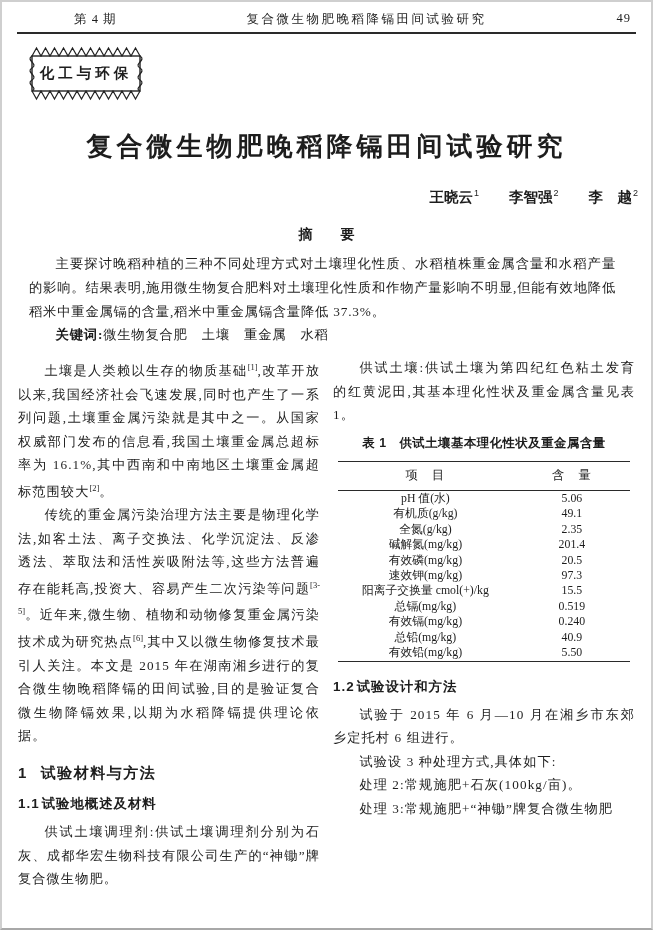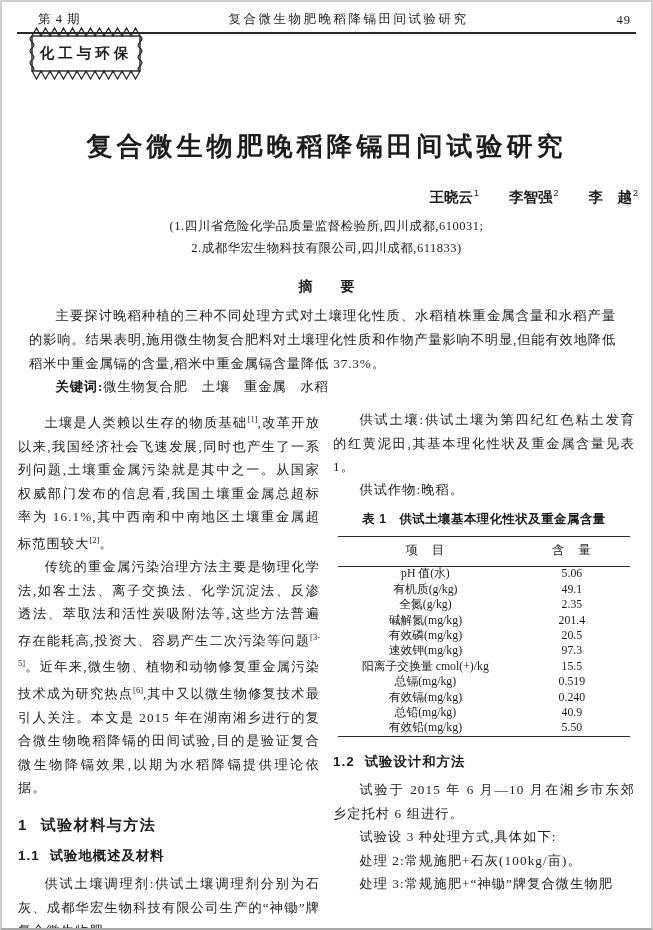--- a/index.html
+++ b/index.html
@@ -11,27 +11,27 @@
     border:2px solid #cfcfcf;
     border-bottom-color:#a8a8a8;
     box-sizing:border-box;
     color:#1d1d1d;
     font-family:"Liberation Serif","DejaVu Serif",serif;
     overflow:hidden;
   }
   .sansf{font-family:"Liberation Sans","DejaVu Sans",sans-serif;}
   
   .running-head{
-    display:flex;justify-content:space-between;align-items:flex-end;
-    padding:9px 20px 0 36px;font-size:12.5px;letter-spacing:1px;
+    display:flex;justify-content:space-between;align-items:flex-start;
+    padding:9px 20px 0 36px;font-size:12.5px;letter-spacing:1px;margin-left:36px;
   }
   .rh-title{letter-spacing:2.5px;}
   .head-rule{border-top:2px solid #2a2a2a;margin:4px 15px 0 15px;}
   
-  .badge{position:absolute;left:20px;top:23px;width:130px;height:58px;}
+  .badge{position:absolute;left:20px;top:43px;width:130px;height:58px;}
   .badge svg{position:absolute;left:0;top:0;}
   .badge-text{
     position:absolute;left:10px;top:11px;width:108px;height:35px;
     display:flex;align-items:center;justify-content:center;
     font-size:14.5px;font-weight:600;letter-spacing:4px;
   }
   
   .title{
     margin:97px 30px 0 30px;text-align:center;
     font-size:26px;font-weight:600;letter-spacing:4px;line-height:32px;
@@ -47,21 +47,21 @@
   .keywords{margin:0;text-indent:2em;font-size:13.3px;line-height:23.8px;letter-spacing:0.8px;}
   .kw-label{font-weight:700;font-family:Liberation Serif, serif;}
   
   .columns{display:flex;gap:13px;margin:9px 16px 0 16px;}
   .col{flex:1;min-width:0;font-size:13.2px;line-height:23.4px;text-align:justify;}
   .para{margin:0;text-indent:2em;letter-spacing:1.1px;}
   sup.cite{font-size:8.5px;letter-spacing:0;}
   .sec{font-size:15px;font-weight:700;margin:13px 0 8px 0;letter-spacing:1.5px;}
   .sec .sec-num{margin-right:13px;}
   .subsec{font-size:13.4px;font-weight:700;margin:7px 0 5px 0;letter-spacing:1px;}
-  .subsec .sec-num{margin-right:10px;}
+  .subsec .sec-num{margin-right:2px;}
   .subsec.rc{margin-top:13px;}
   
   .tbl-caption{text-align:center;font-weight:700;font-size:12.4px;margin:6px 0 5px 0;letter-spacing:0.5px;}
   table.soil{
     width:97%;margin:0 auto 9px auto;border-collapse:collapse;
     font-size:11.8px;
     border-top:1.6px solid #2a2a2a;border-bottom:1.6px solid #2a2a2a;
   }
   table.soil th{
     font-weight:400;font-size:12.3px;letter-spacing:1px;
@@ -98,45 +98,40 @@
   <div class="authors sansf">
     
   
       <span class="author"><span>王晓云</span><sup>1</sup></span>
     
       <span class="author"><span>李智强</span><sup>2</sup></span>
     
       <span class="author"><span>李　越</span><sup>2</sup></span>
     </div>
 
-  <div class="affils">
-    <div>(1.四川省危险化学品质量监督检验所,四川成都,610031;</div>
-    <div>2.成都华宏生物科技有限公司,四川成都,611833)</div>
-  </div>
 
   <div class="abstract">
     <div class="abs-head">摘　　要</div>
     <p class="abs-text">主要探讨晚稻种植的三种不同处理方式对土壤理化性质、水稻植株重金属含量和水稻产量的影响。结果表明,施用微生物复合肥料对土壤理化性质和作物产量影响不明显,但能有效地降低稻米中重金属镉的含量,稻米中重金属镉含量降低 37.3%。</p>
     <p class="keywords"><span class="kw-label">关键词:</span><span>微生物复合肥　土壤　重金属　水稻</span></p>
   </div>
 
   <div class="columns">
 
     <div class="col">
       <p class="para">土壤是人类赖以生存的物质基础<sup class="cite">[1]</sup>,改革开放以来,我国经济社会飞速发展,同时也产生了一系列问题,土壤重金属污染就是其中之一。从国家权威部门发布的信息看,我国土壤重金属总超标率为 16.1%,其中西南和中南地区土壤重金属超标范围较大<sup class="cite">[2]</sup>。</p>
       <p class="para">传统的重金属污染治理方法主要是物理化学法,如客土法、离子交换法、化学沉淀法、反渗透法、萃取法和活性炭吸附法等,这些方法普遍存在能耗高,投资大、容易产生二次污染等问题<sup class="cite">[3-5]</sup>。近年来,微生物、植物和动物修复重金属污染技术成为研究热点<sup class="cite">[6]</sup>,其中又以微生物修复技术最引人关注。本文是 2015 年在湖南湘乡进行的复合微生物晚稻降镉的田间试验,目的是验证复合微生物降镉效果,以期为水稻降镉提供理论依据。</p>
       <h2 class="sec sansf"><span class="sec-num">1</span><span>试验材料与方法</span></h2>
       <h3 class="subsec sansf"><span class="sec-num">1.1</span><span>试验地概述及材料</span></h3>
       <p class="para">供试土壤调理剂:供试土壤调理剂分别为石灰、成都华宏生物科技有限公司生产的“神锄”牌复合微生物肥。</p>
 
     </div>
 
     <div class="col">
       <p class="para">供试土壤:供试土壤为第四纪红色粘土发育的红黄泥田,其基本理化性状及重金属含量见表 1。</p>
-      <p class="para">供试作物:晚稻。</p>
       <div class="tbl-caption sansf">表 1　供试土壤基本理化性状及重金属含量</div>
       <table class="soil">
         <thead>
           <tr>
             <th>项　目</th>
             <th>含　量</th>
           </tr>
         </thead>
         <tbody>
 

